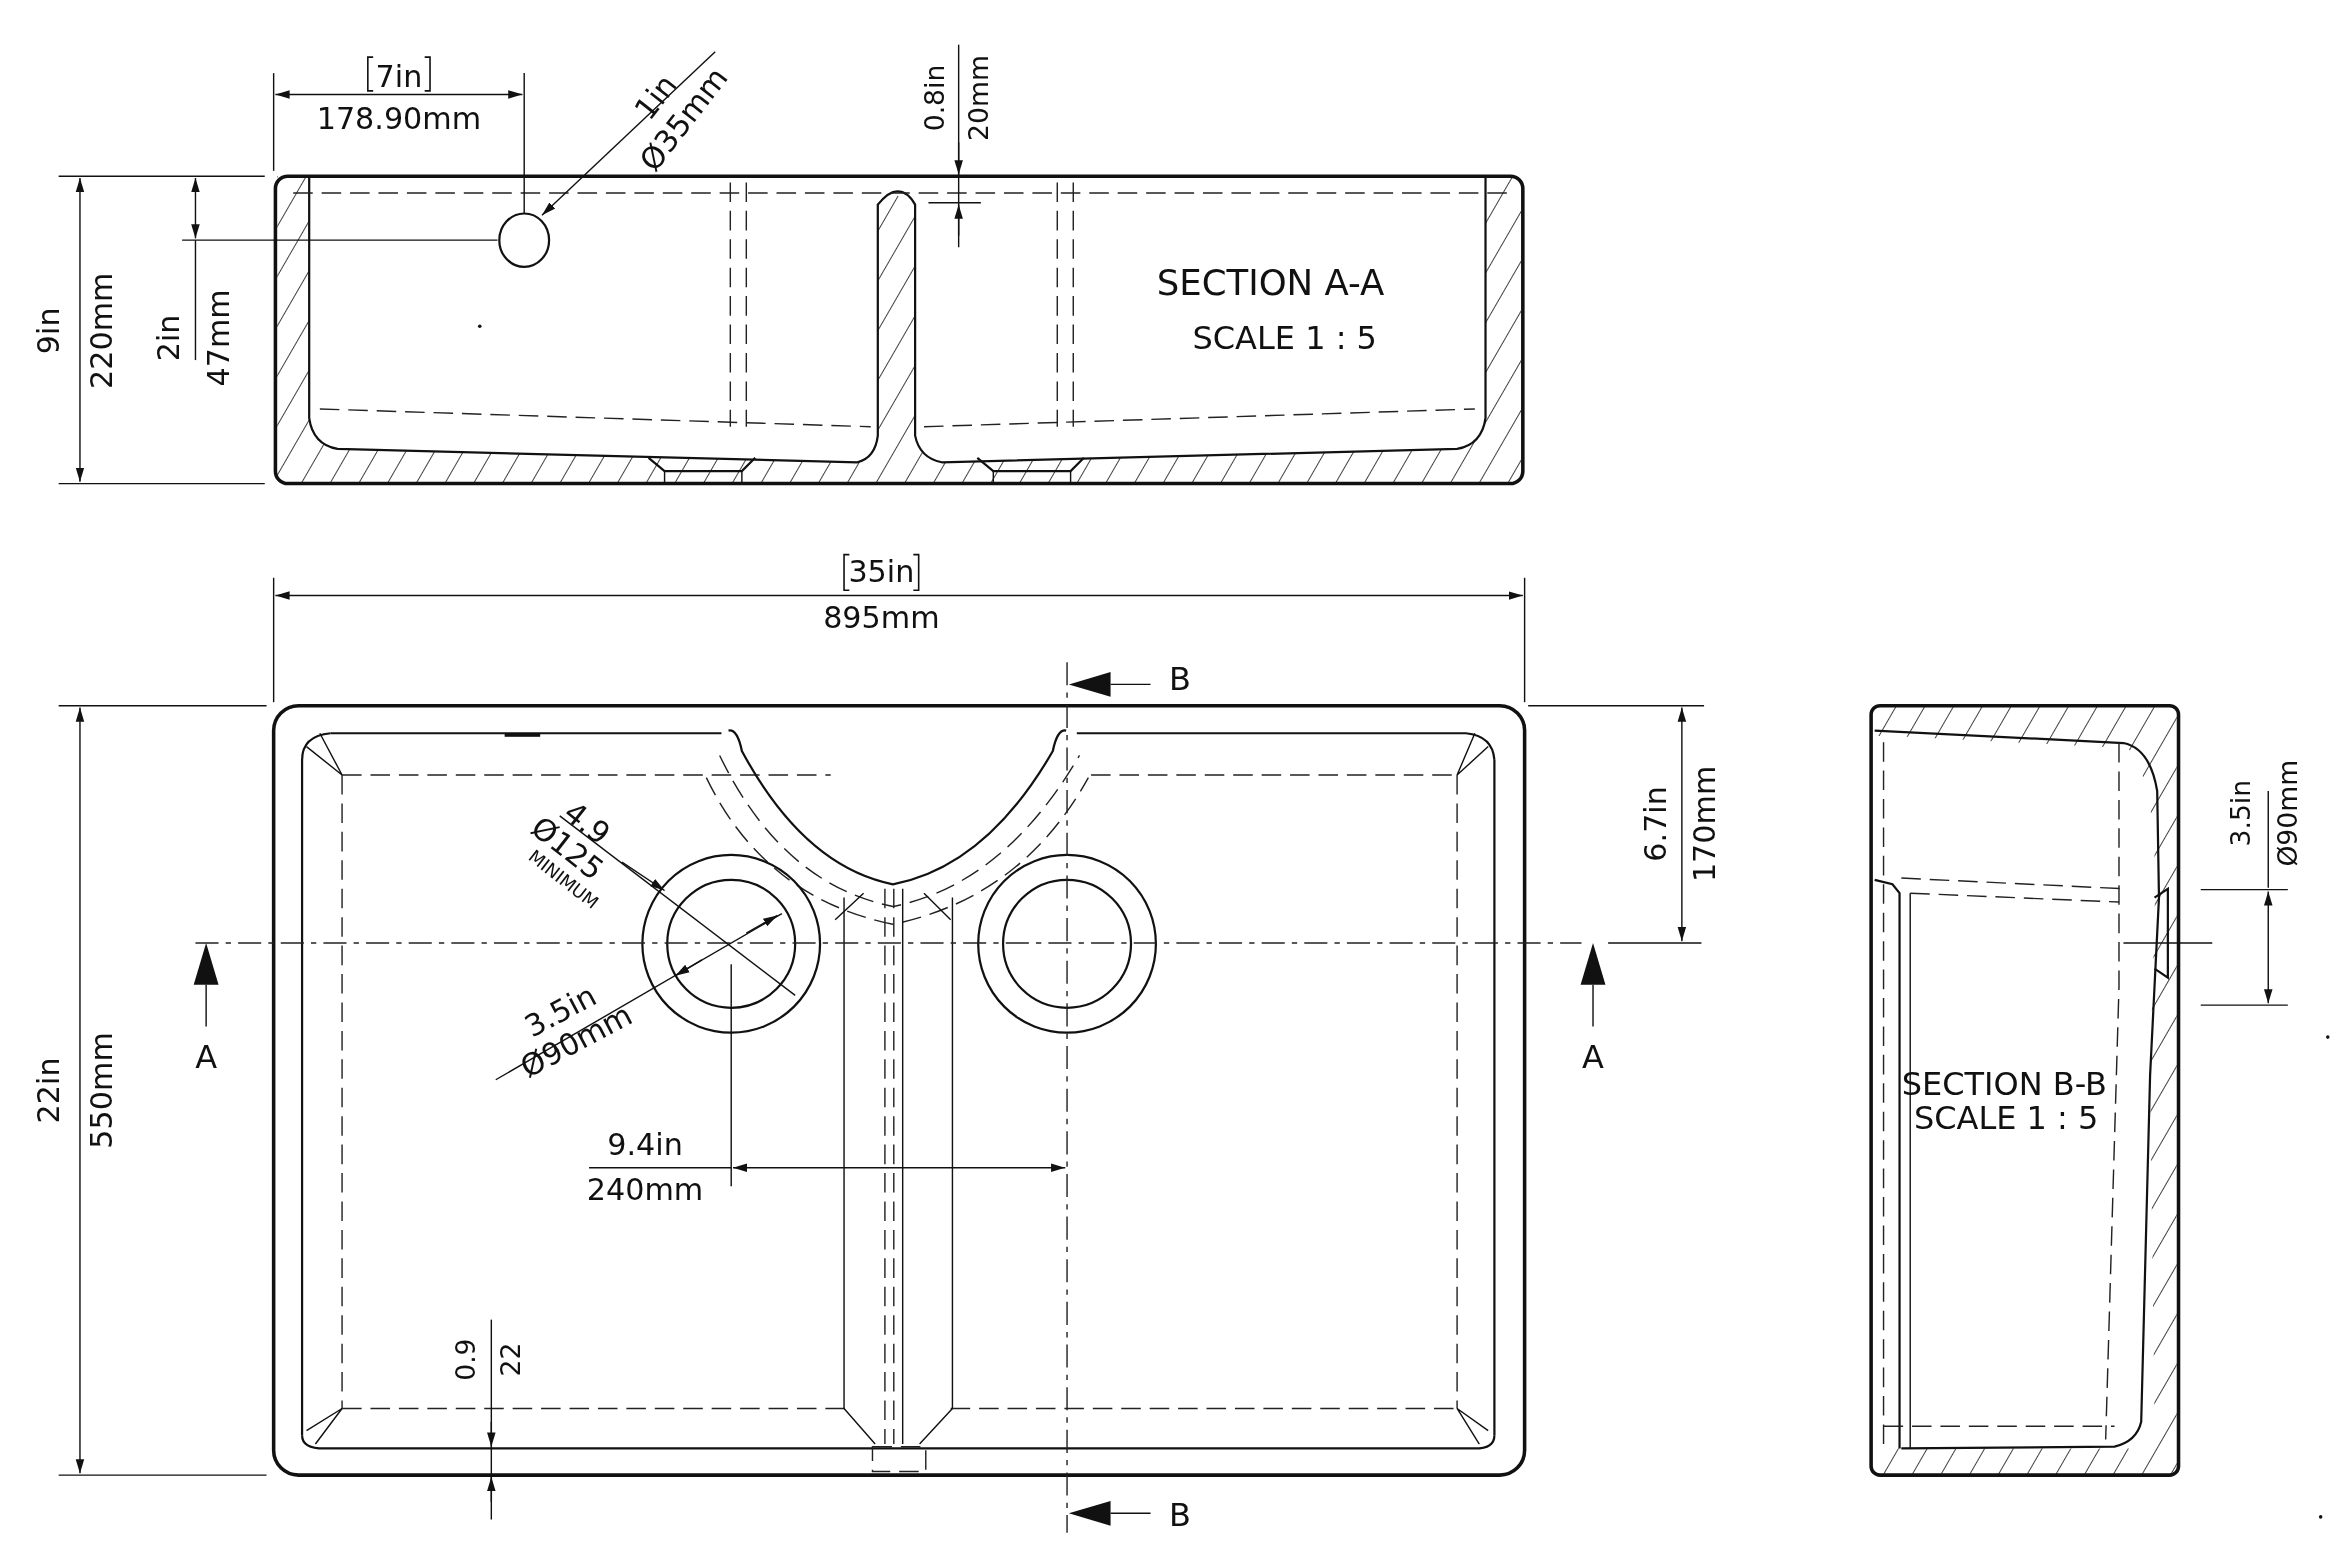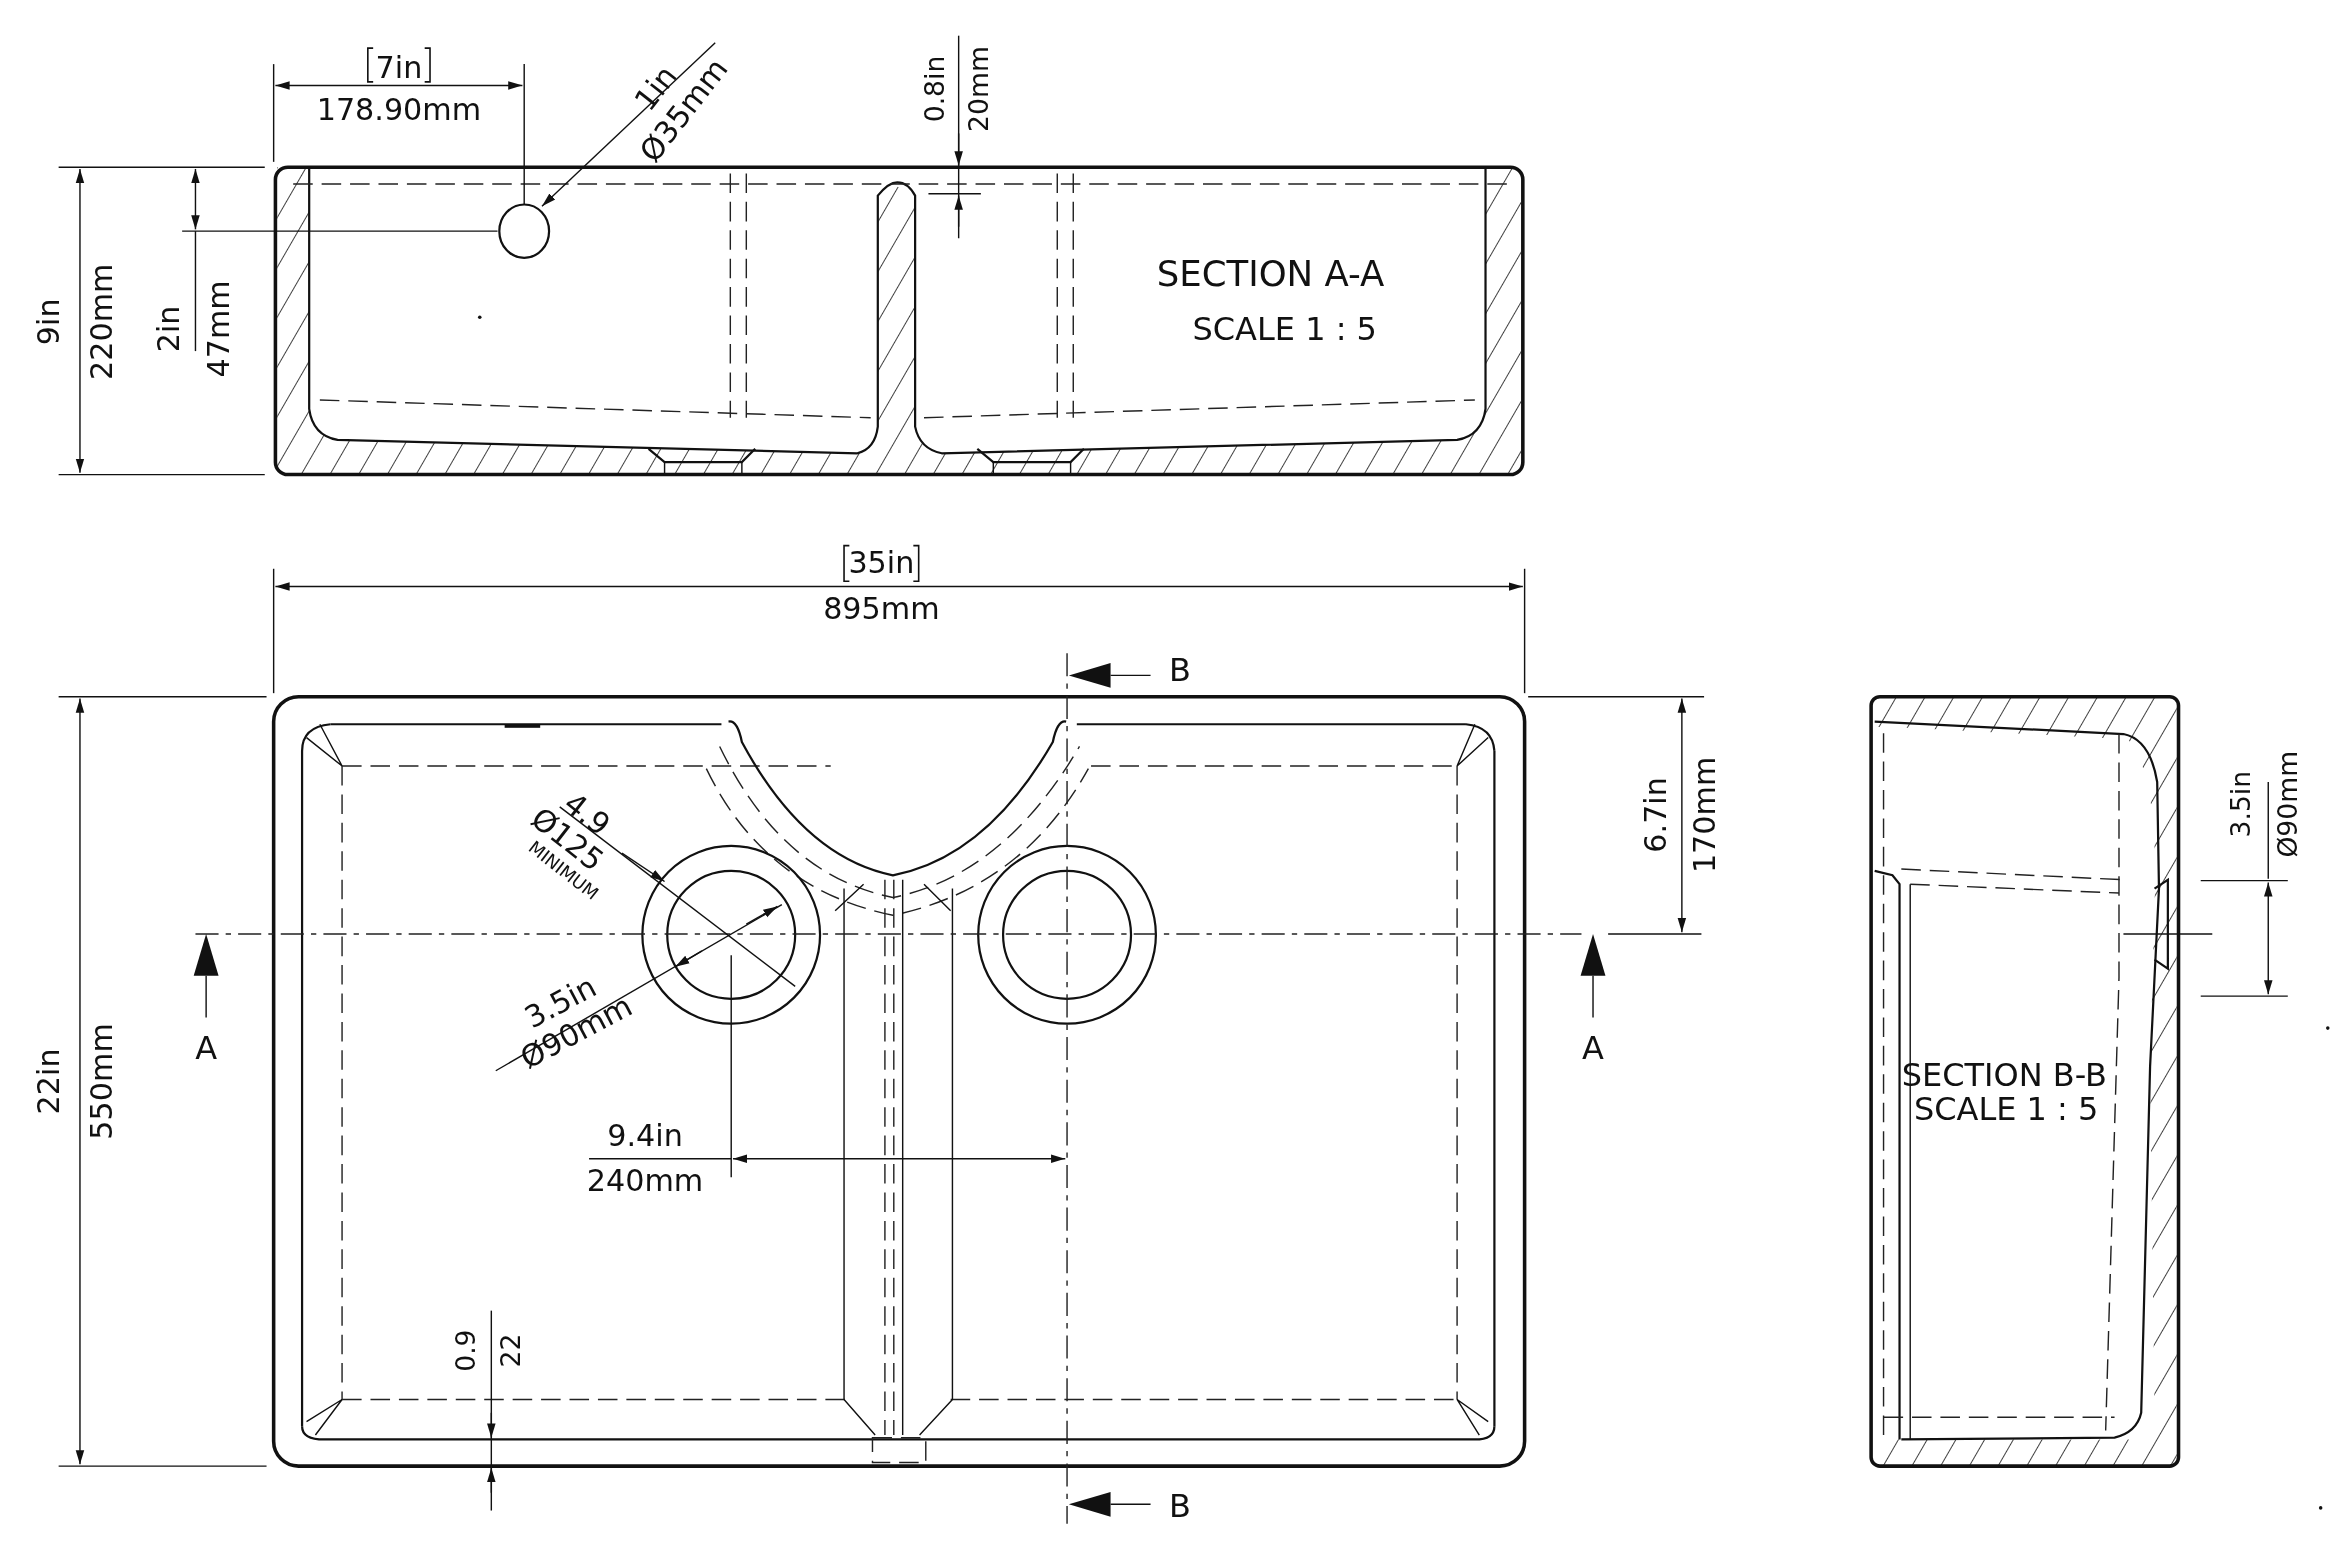--- a/index.html
+++ b/index.html
@@ -1,17 +1,17 @@
 <!DOCTYPE html>
 <html style="font-size:14.2px"><head>
 <meta charset="utf-8">
 <style>
   html, body { margin:0; padding:0; background:#ffffff; }
   body { width:2342px; height:1564px; overflow:hidden; }
-  #drawing { position:absolute; left:0; top:0; width:2342px; height:1264px;border-radius:11px; }
+  #drawing { position:absolute; left:0; top:9px; width:2342px; height:1264px;border-radius:11px; }
   svg text { font-family: "DejaVu Sans", "Liberation Sans", sans-serif; fill:#111; }
   .thick { stroke:#111; stroke-width:4; fill:none; }
   .med { stroke:#111; stroke-width:2.5; fill:none; }
   .thin { stroke:#111; stroke-width:1.6; fill:none; }
   .dash { stroke:#222; stroke-width:1.6; fill:none; stroke-dasharray:22 10; }
   .center { stroke:#222; stroke-width:1.6; fill:none; stroke-dasharray:26 8 6 8; }
   .hatchfill { fill:url(#hatch); stroke:none; }
   .dimtxt { font-size:34px; }
   .dimsm { font-size:30px; }
   .lbl { font-size:36px; }

